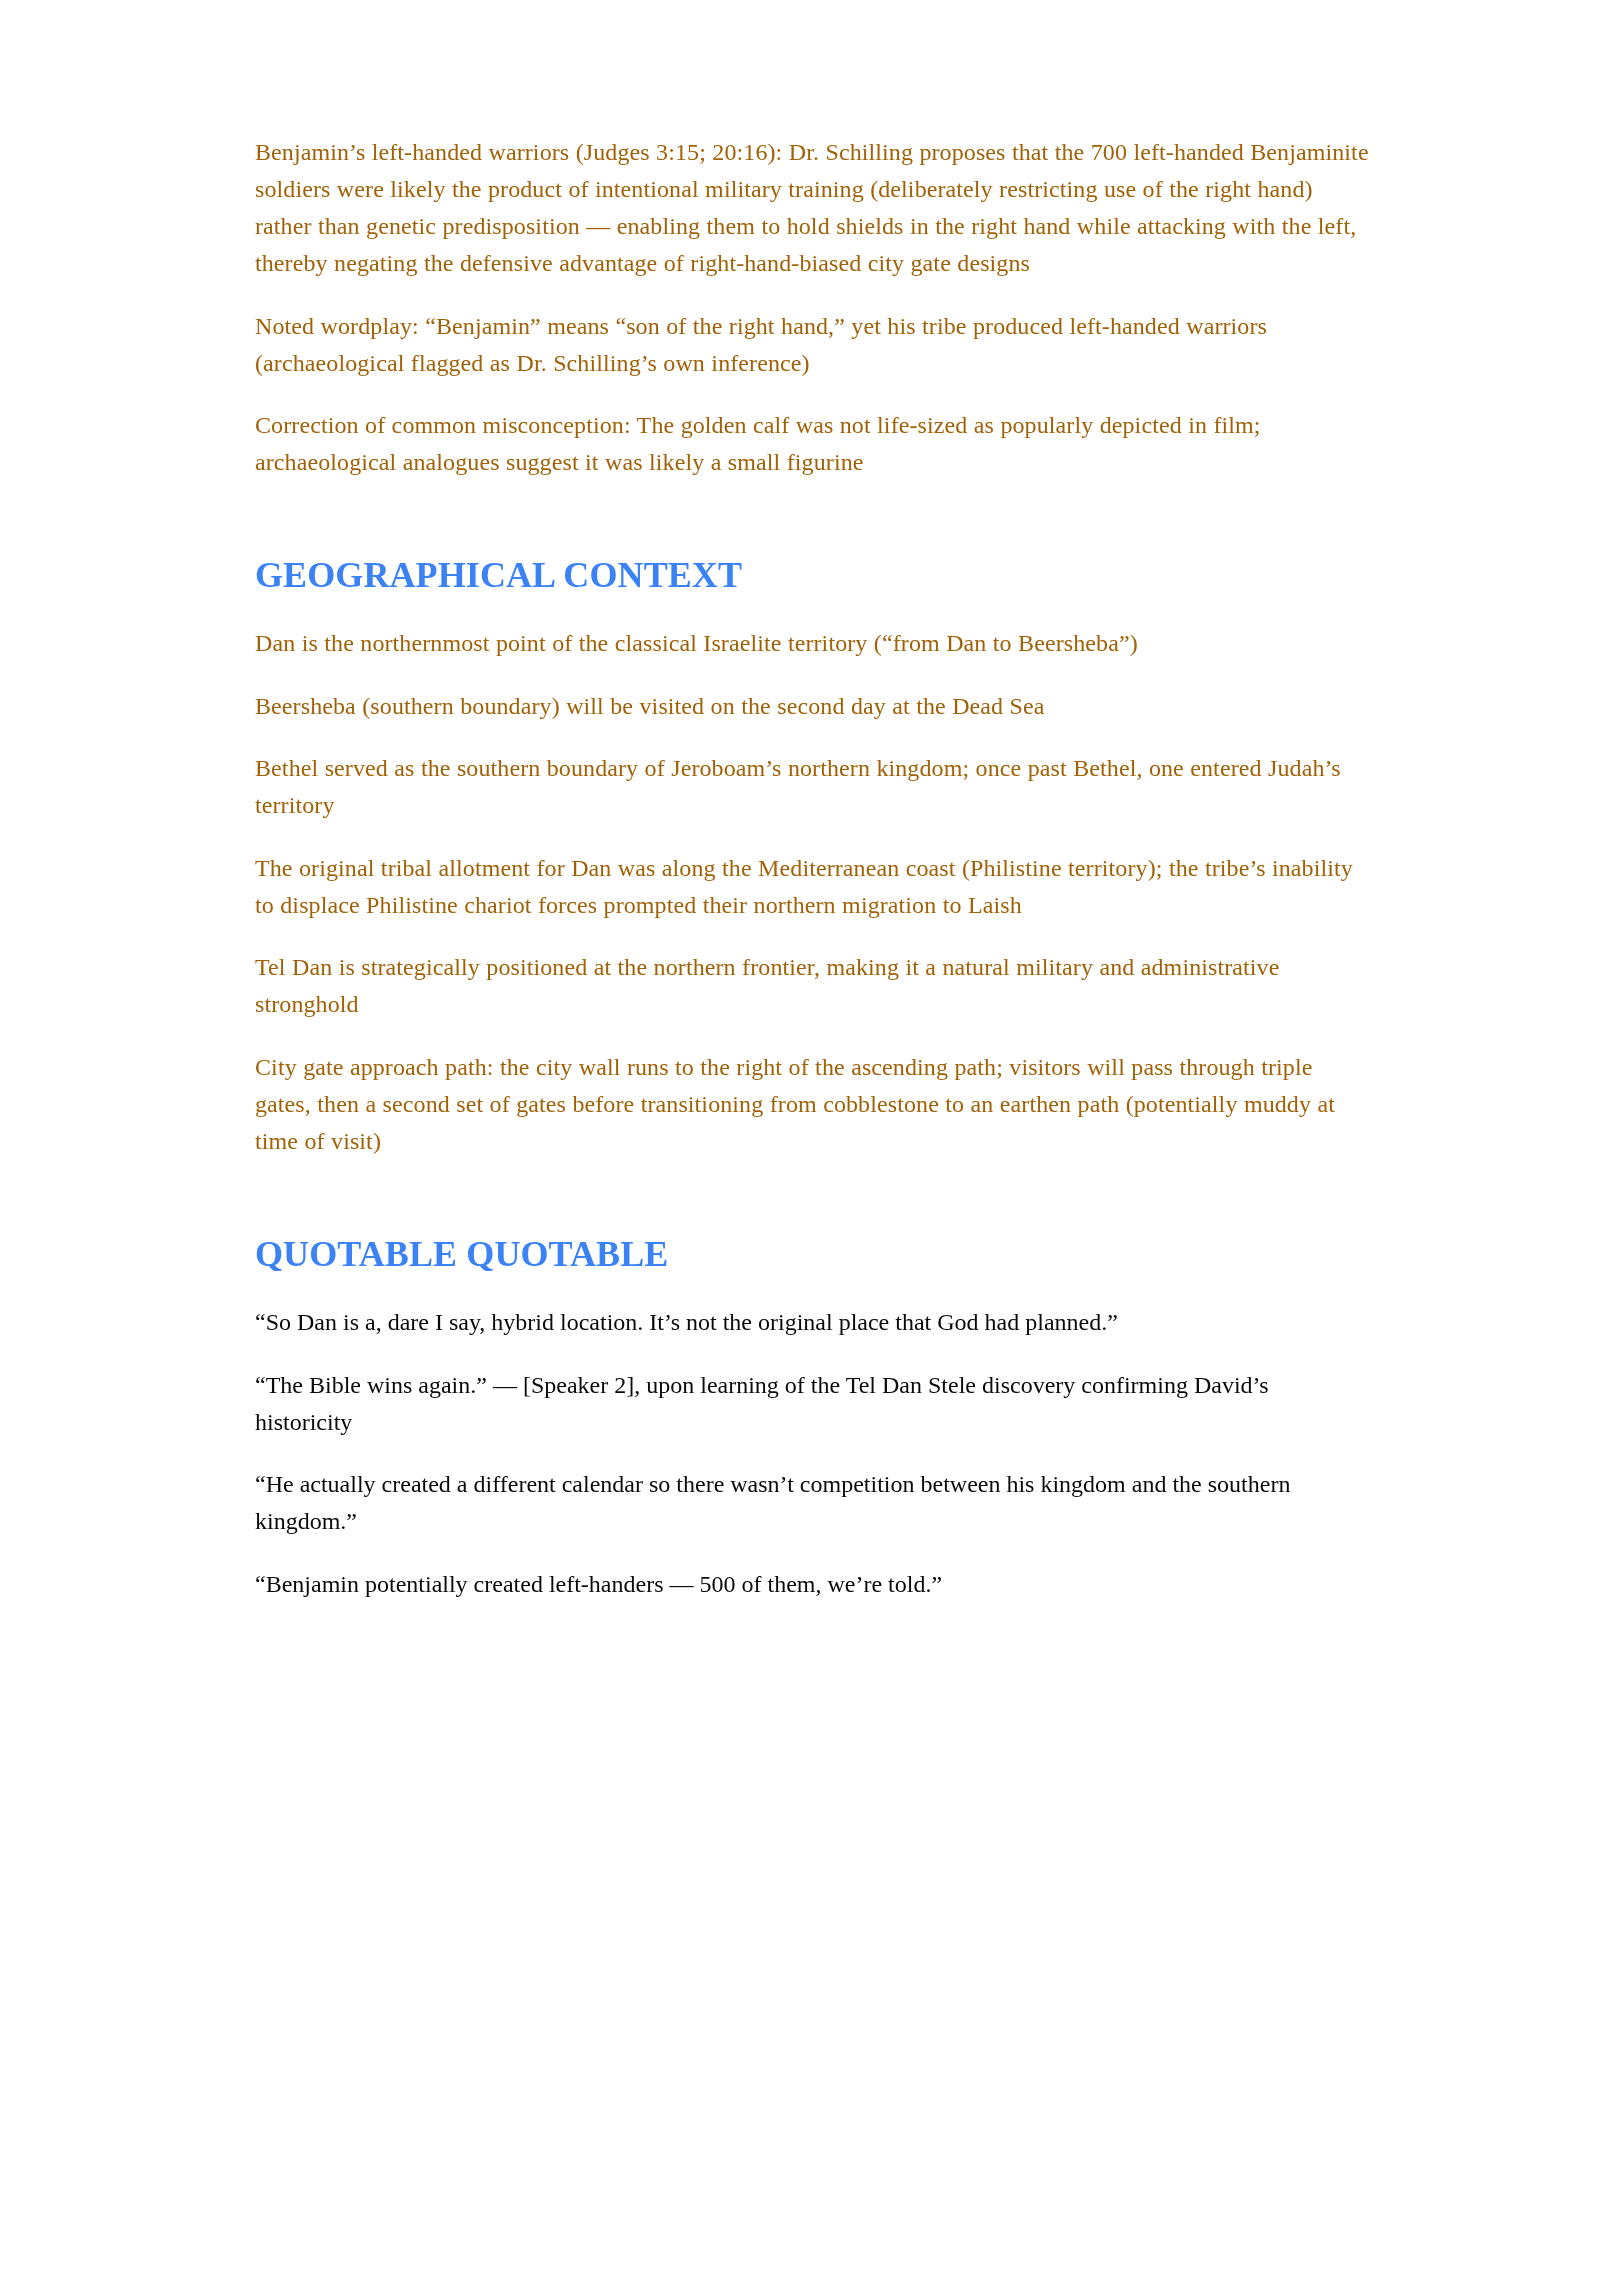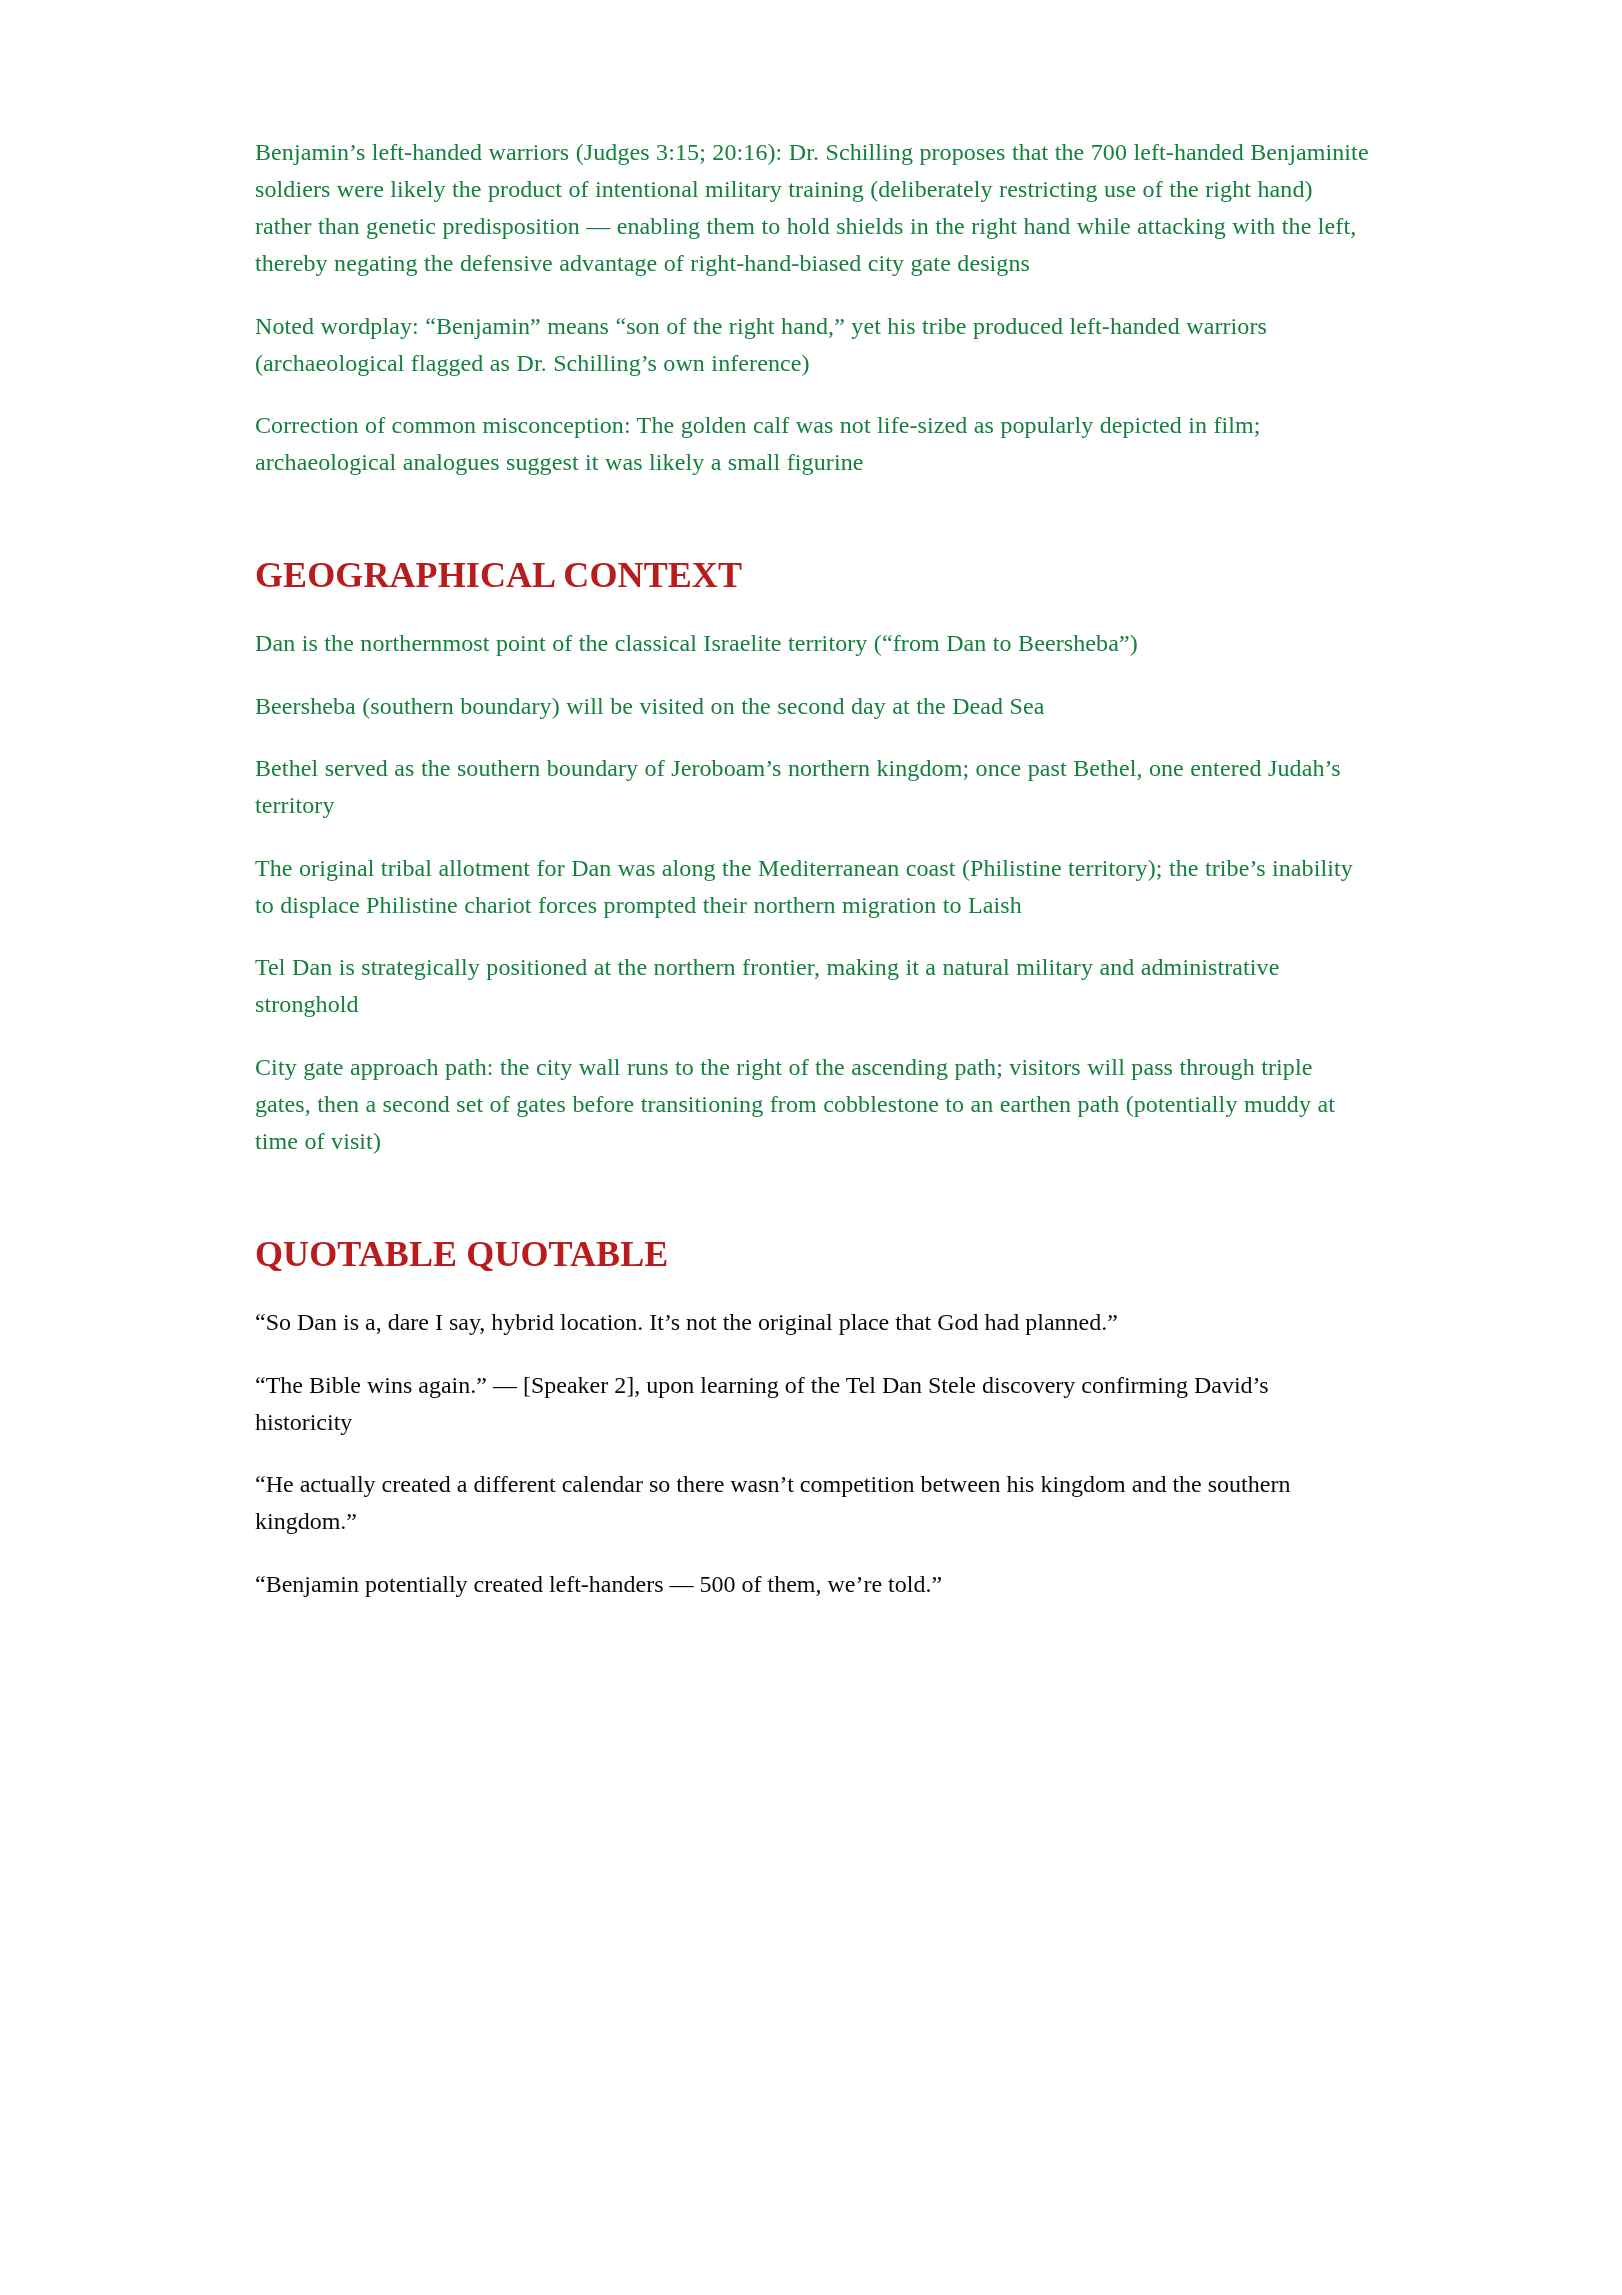--- a/index.html
+++ b/index.html
@@ -20,33 +20,33 @@
   .content {
     position: absolute;
     left: 255px;
     top: 134px;
     width: 1116px;
   }
   .para {
     font-family: "Liberation Serif", "DejaVu Serif", serif;
     font-size: 24px;
     line-height: 37px;
-    color: #15803d;
+    color: #a16207;
     text-align: left;
     margin: 0 0 25.5px 0;
     letter-spacing: 0.1px;
     word-spacing: 0.3px;
     -webkit-font-smoothing: antialiased;
   }
   .section-heading {
     font-family: "Liberation Serif", "DejaVu Serif", serif;
     font-size: 36px;
     line-height: 42px;
     font-weight: bold;
-    color: #b91c1c;
+    color: #3b82f6;
     margin: 0;
     padding: 0;
     letter-spacing: 0.1px;
   }
   .heading-block {
     margin-top: 73px;
     margin-bottom: 29.4px;
   }
   .heading-block.first-heading {
     margin-top: 73px;

